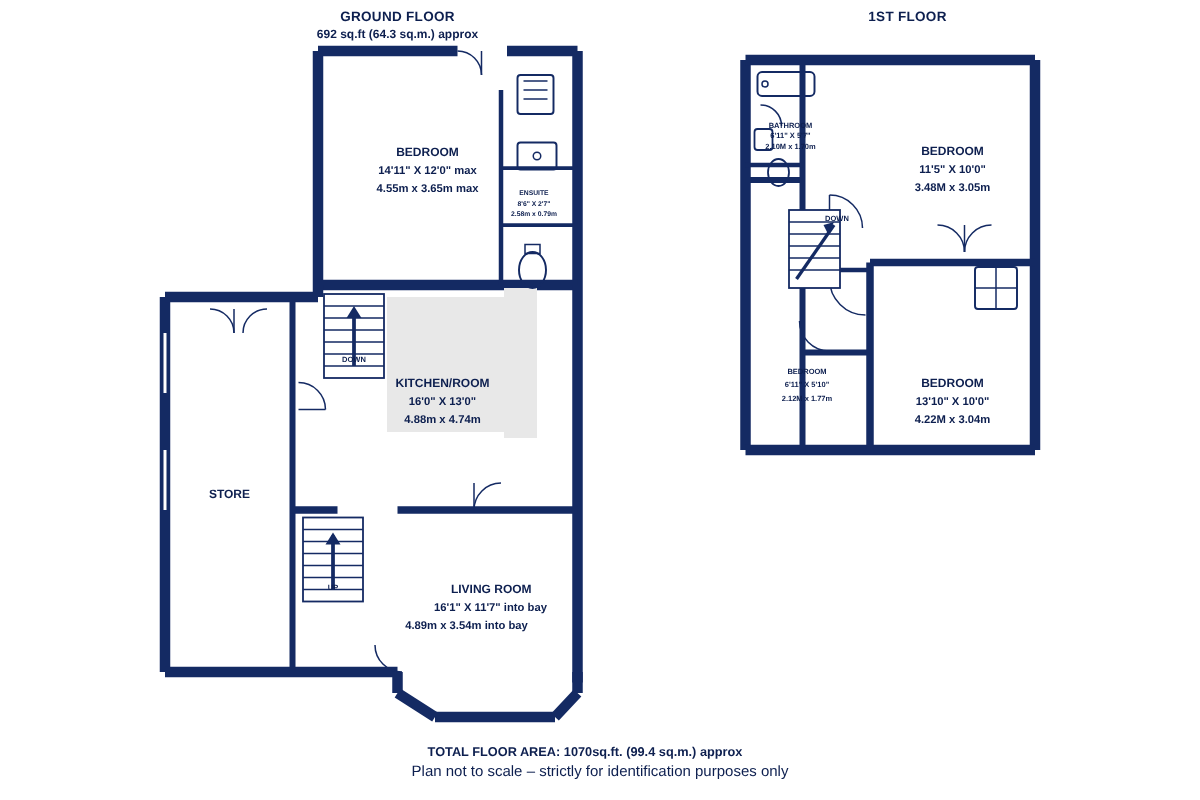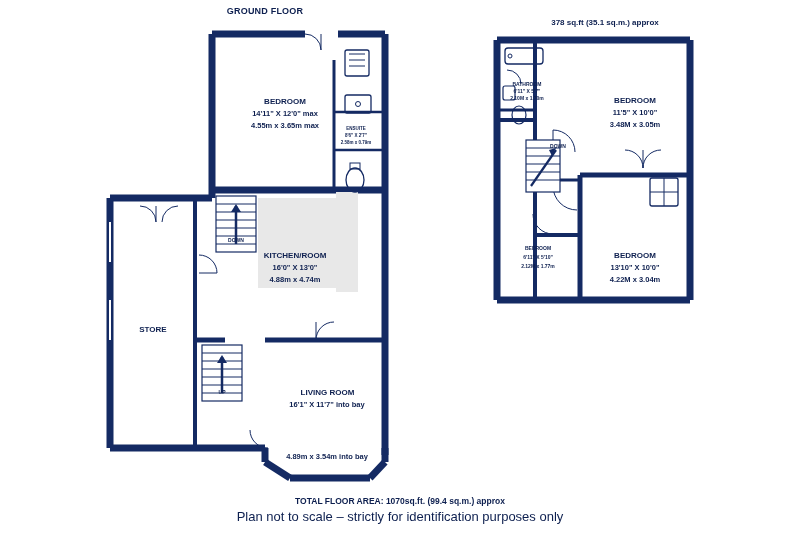--- a/index.html
+++ b/index.html
@@ -51,38 +51,39 @@
   }
   .tiny2 {
     font-weight: bold;
     font-size: 4.5px;
   }
   .footer-main {
     font-weight: bold;
     font-size: 8.5px;
   }
   .footer-sub {
-    font-size: 13px;
+    font-size: 10px;
     font-weight: normal;
   }
   svg.overlay {
     position: absolute;
     left: 0; top: 0;
     width: 800px; height: 533px;
     pointer-events: none;
   }
 </style>
 </head>
 <body>
 
 <div class="stage">
 
   <div class="txt title" style="left:100px; top:6px; width:330px;">GROUND FLOOR</div>
-
-  <div class="txt sub" style="left:440px; top:18px; width:330px;">378 sq.ft (35.1 sq.m.) approx</div>
+  <div class="txt sub" style="left:100px; top:18px; width:330px;">692 sq.ft (64.3 sq.m.) approx</div>
+
+  <div class="txt title" style="left:440px; top:6px; width:330px;">1ST FLOOR</div>
 
   <svg class="overlay" viewBox="0 0 800 533">
     <g stroke="#142a63" fill="none">
 
       <path d="M212,34 L212,190" stroke-width="7"></path>
       <path d="M212,34 L305,34" stroke-width="7"></path>
       <path d="M338,34 L385,34" stroke-width="7"></path>
       <path d="M385,34 L385,190" stroke-width="7"></path>
       <path d="M212,190 L385,190" stroke-width="7"></path>
 
@@ -200,21 +201,21 @@
   <div class="txt tiny2" style="left:330px; top:140px; width:52px;">2.58m x 0.79m</div>
 
   <div class="txt room-name" style="left:240px; top:251px; width:110px;">KITCHEN/ROOM</div>
   <div class="txt room-dim" style="left:240px; top:264px; width:110px;">16'0" X 13'0"</div>
   <div class="txt room-dim" style="left:240px; top:276px; width:110px;">4.88m x 4.74m</div>
 
   <div class="txt room-name" style="left:118px; top:325px; width:70px;">STORE</div>
 
   <div class="txt room-name" style="left:270px; top:388px; width:115px;">LIVING ROOM</div>
   <div class="txt room-dim" style="left:262px; top:401px; width:130px;">16'1" X 11'7" into bay</div>
-  <div class="txt room-dim" style="left:262px; top:413px; width:130px;margin-top:40px;">4.89m x 3.54m into bay</div>
+  <div class="txt room-dim" style="left:246px; top:413px; width:130px;">4.89m x 3.54m into bay</div>
 
   <div class="txt tiny" style="left:208px; top:238px; width:56px;">DOWN</div>
   <div class="txt tiny" style="left:194px; top:390px; width:56px;">UP</div>
 
   <div class="txt tiny" style="left:503px; top:82px; width:48px;">BATHROOM</div>
   <div class="txt tiny" style="left:503px; top:89px; width:48px;">6'11" X 5'7"</div>
   <div class="txt tiny" style="left:503px; top:96px; width:48px;">2.10M x 1.70m</div>
 
   <div class="txt room-name" style="left:580px; top:96px; width:110px;">BEDROOM</div>
   <div class="txt room-dim" style="left:580px; top:109px; width:110px;">11'5" X 10'0"</div>
@@ -223,16 +224,16 @@
   <div class="txt tiny" style="left:500px; top:246px; width:76px;">BEDROOM</div>
   <div class="txt tiny" style="left:500px; top:255px; width:76px;">6'11" X 5'10"</div>
   <div class="txt tiny" style="left:500px; top:264px; width:76px;">2.12M x 1.77m</div>
 
   <div class="txt room-name" style="left:580px; top:251px; width:110px;">BEDROOM</div>
   <div class="txt room-dim" style="left:580px; top:264px; width:110px;">13'10" X 10'0"</div>
   <div class="txt room-dim" style="left:580px; top:276px; width:110px;">4.22M x 3.04m</div>
 
   <div class="txt tiny" style="left:536px; top:144px; width:44px;">DOWN</div>
 
-  <div class="txt footer-main" style="left:150px; top:496px; width:500px;text-align:center;">TOTAL FLOOR AREA: 1070sq.ft. (99.4 sq.m.) approx</div>
+  <div class="txt footer-main" style="left:140px; top:496px; width:500px;text-align:center;">TOTAL FLOOR AREA: 1070sq.ft. (99.4 sq.m.) approx</div>
   <div class="txt footer-sub" style="left:150px; top:509px; width:500px;">Plan not to scale – strictly for identification purposes only</div>
 
 </div>
 
 </body></html>

